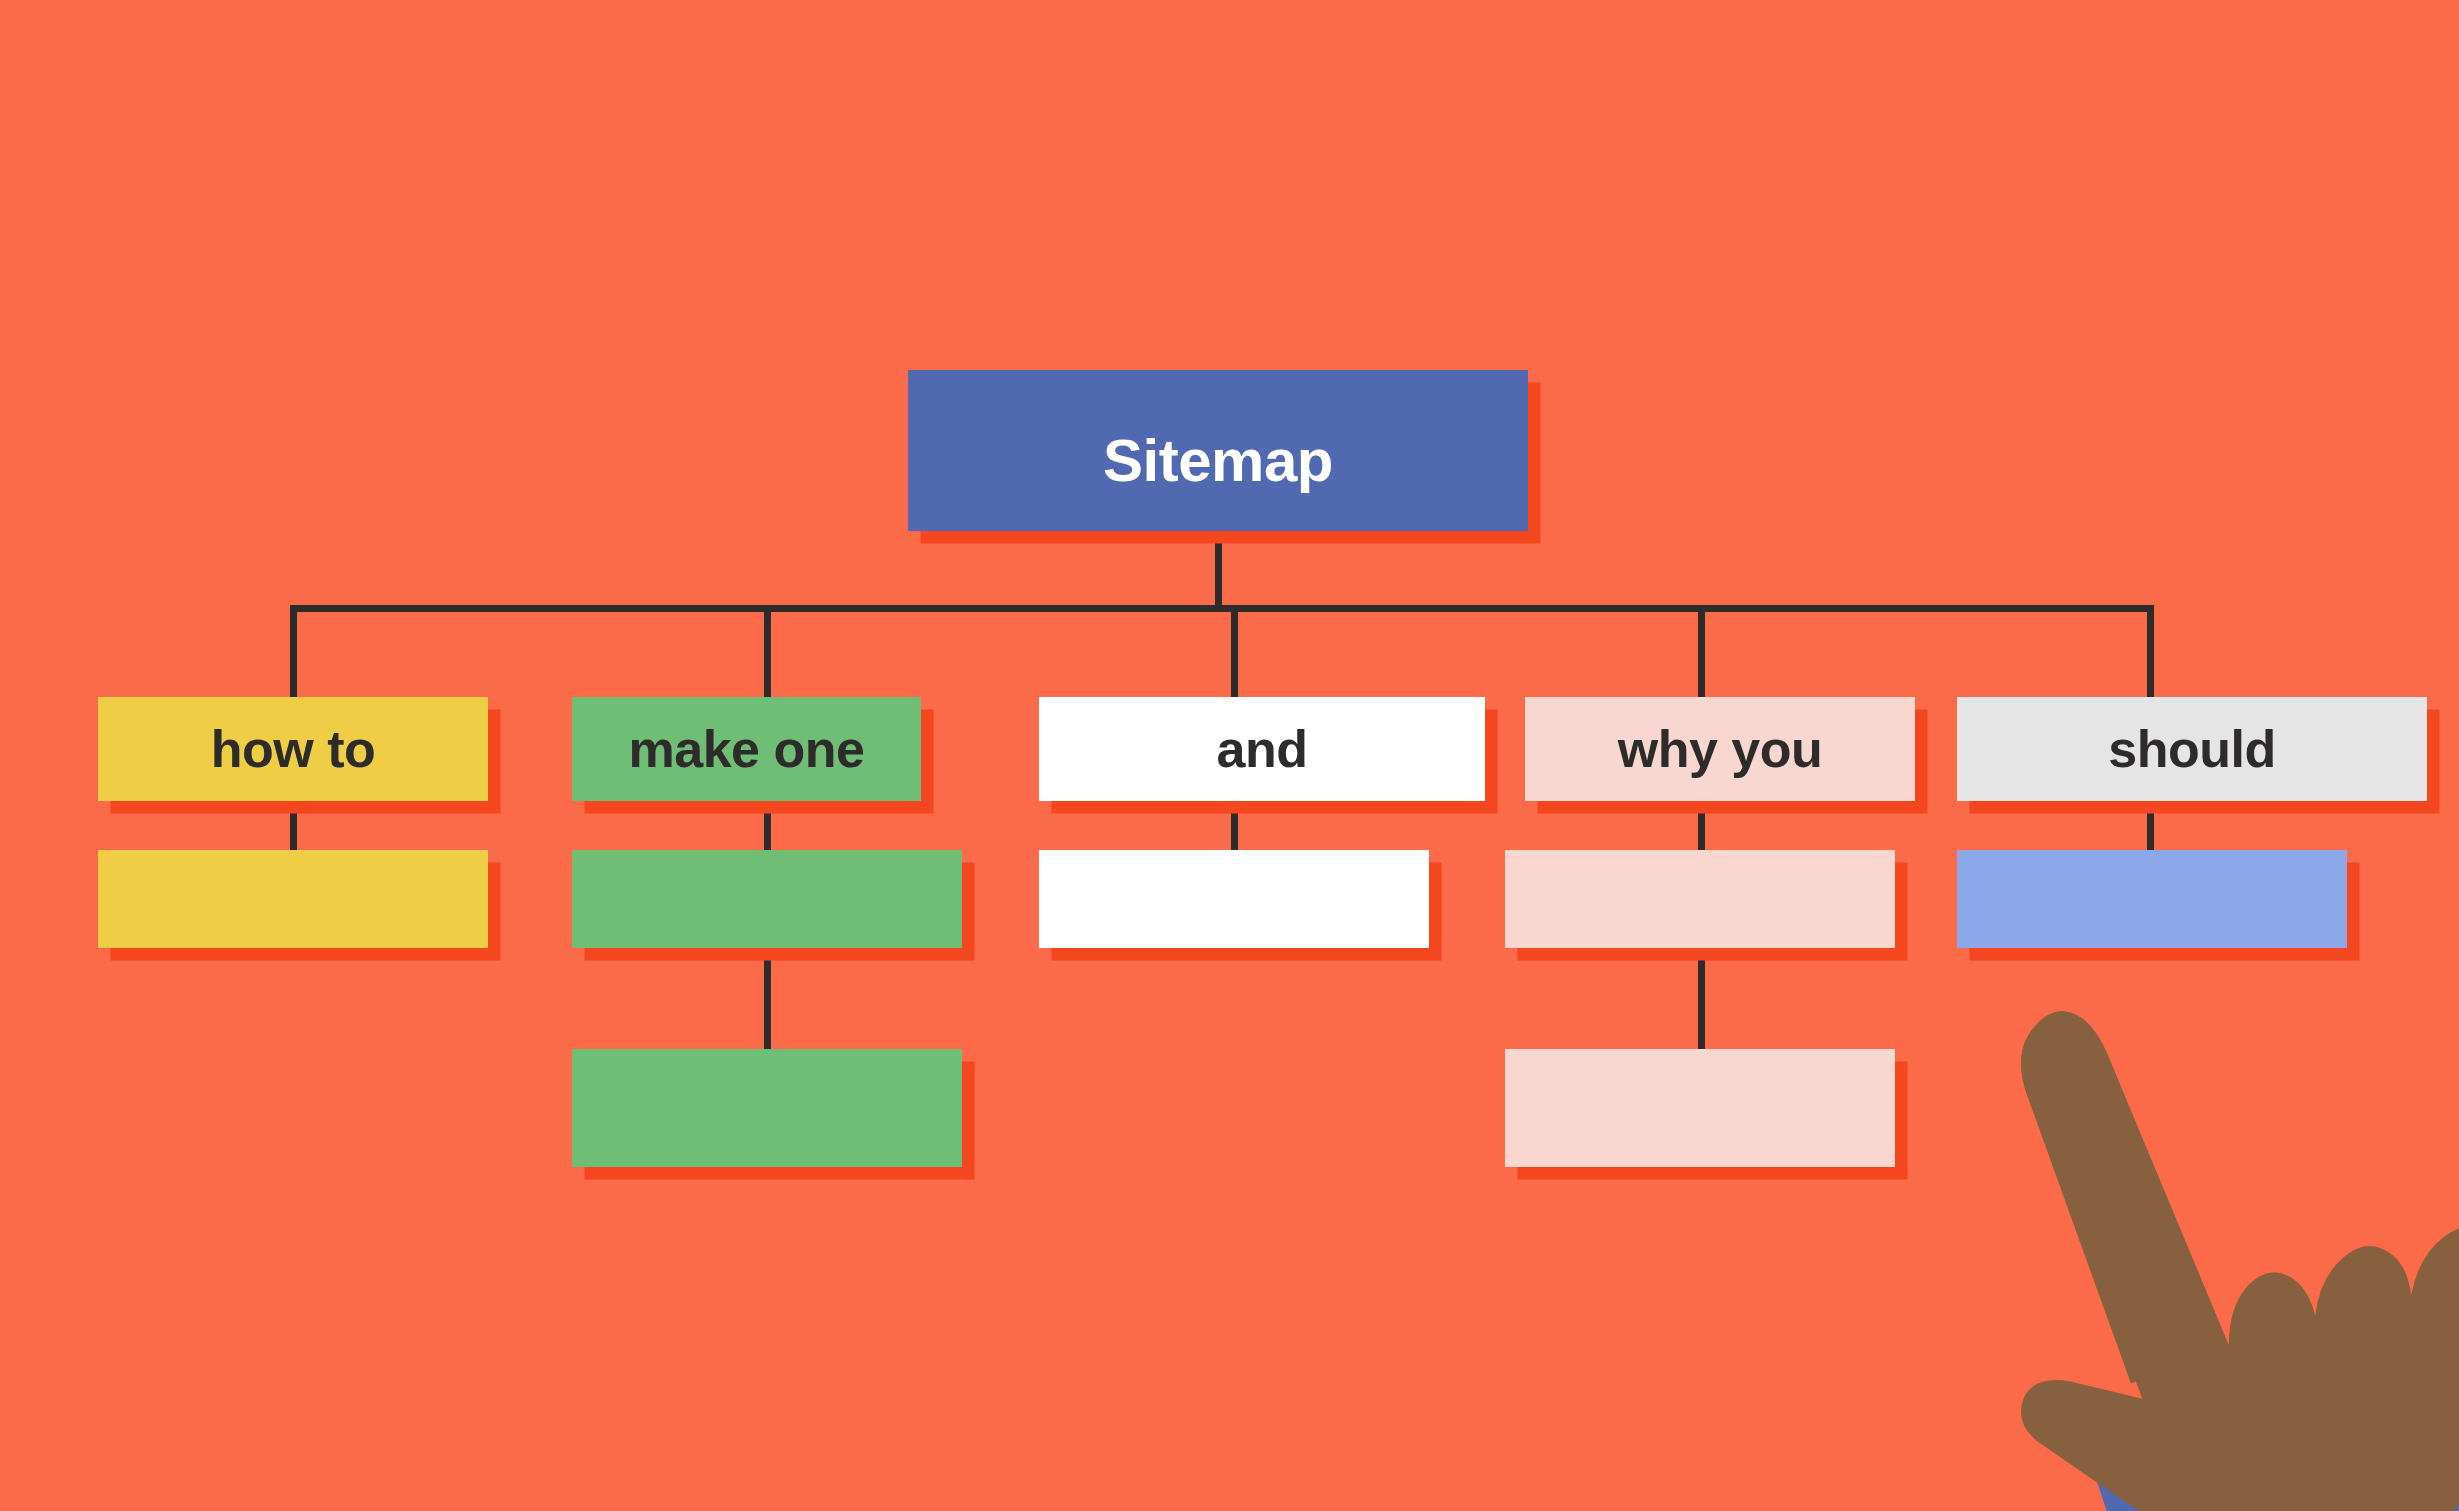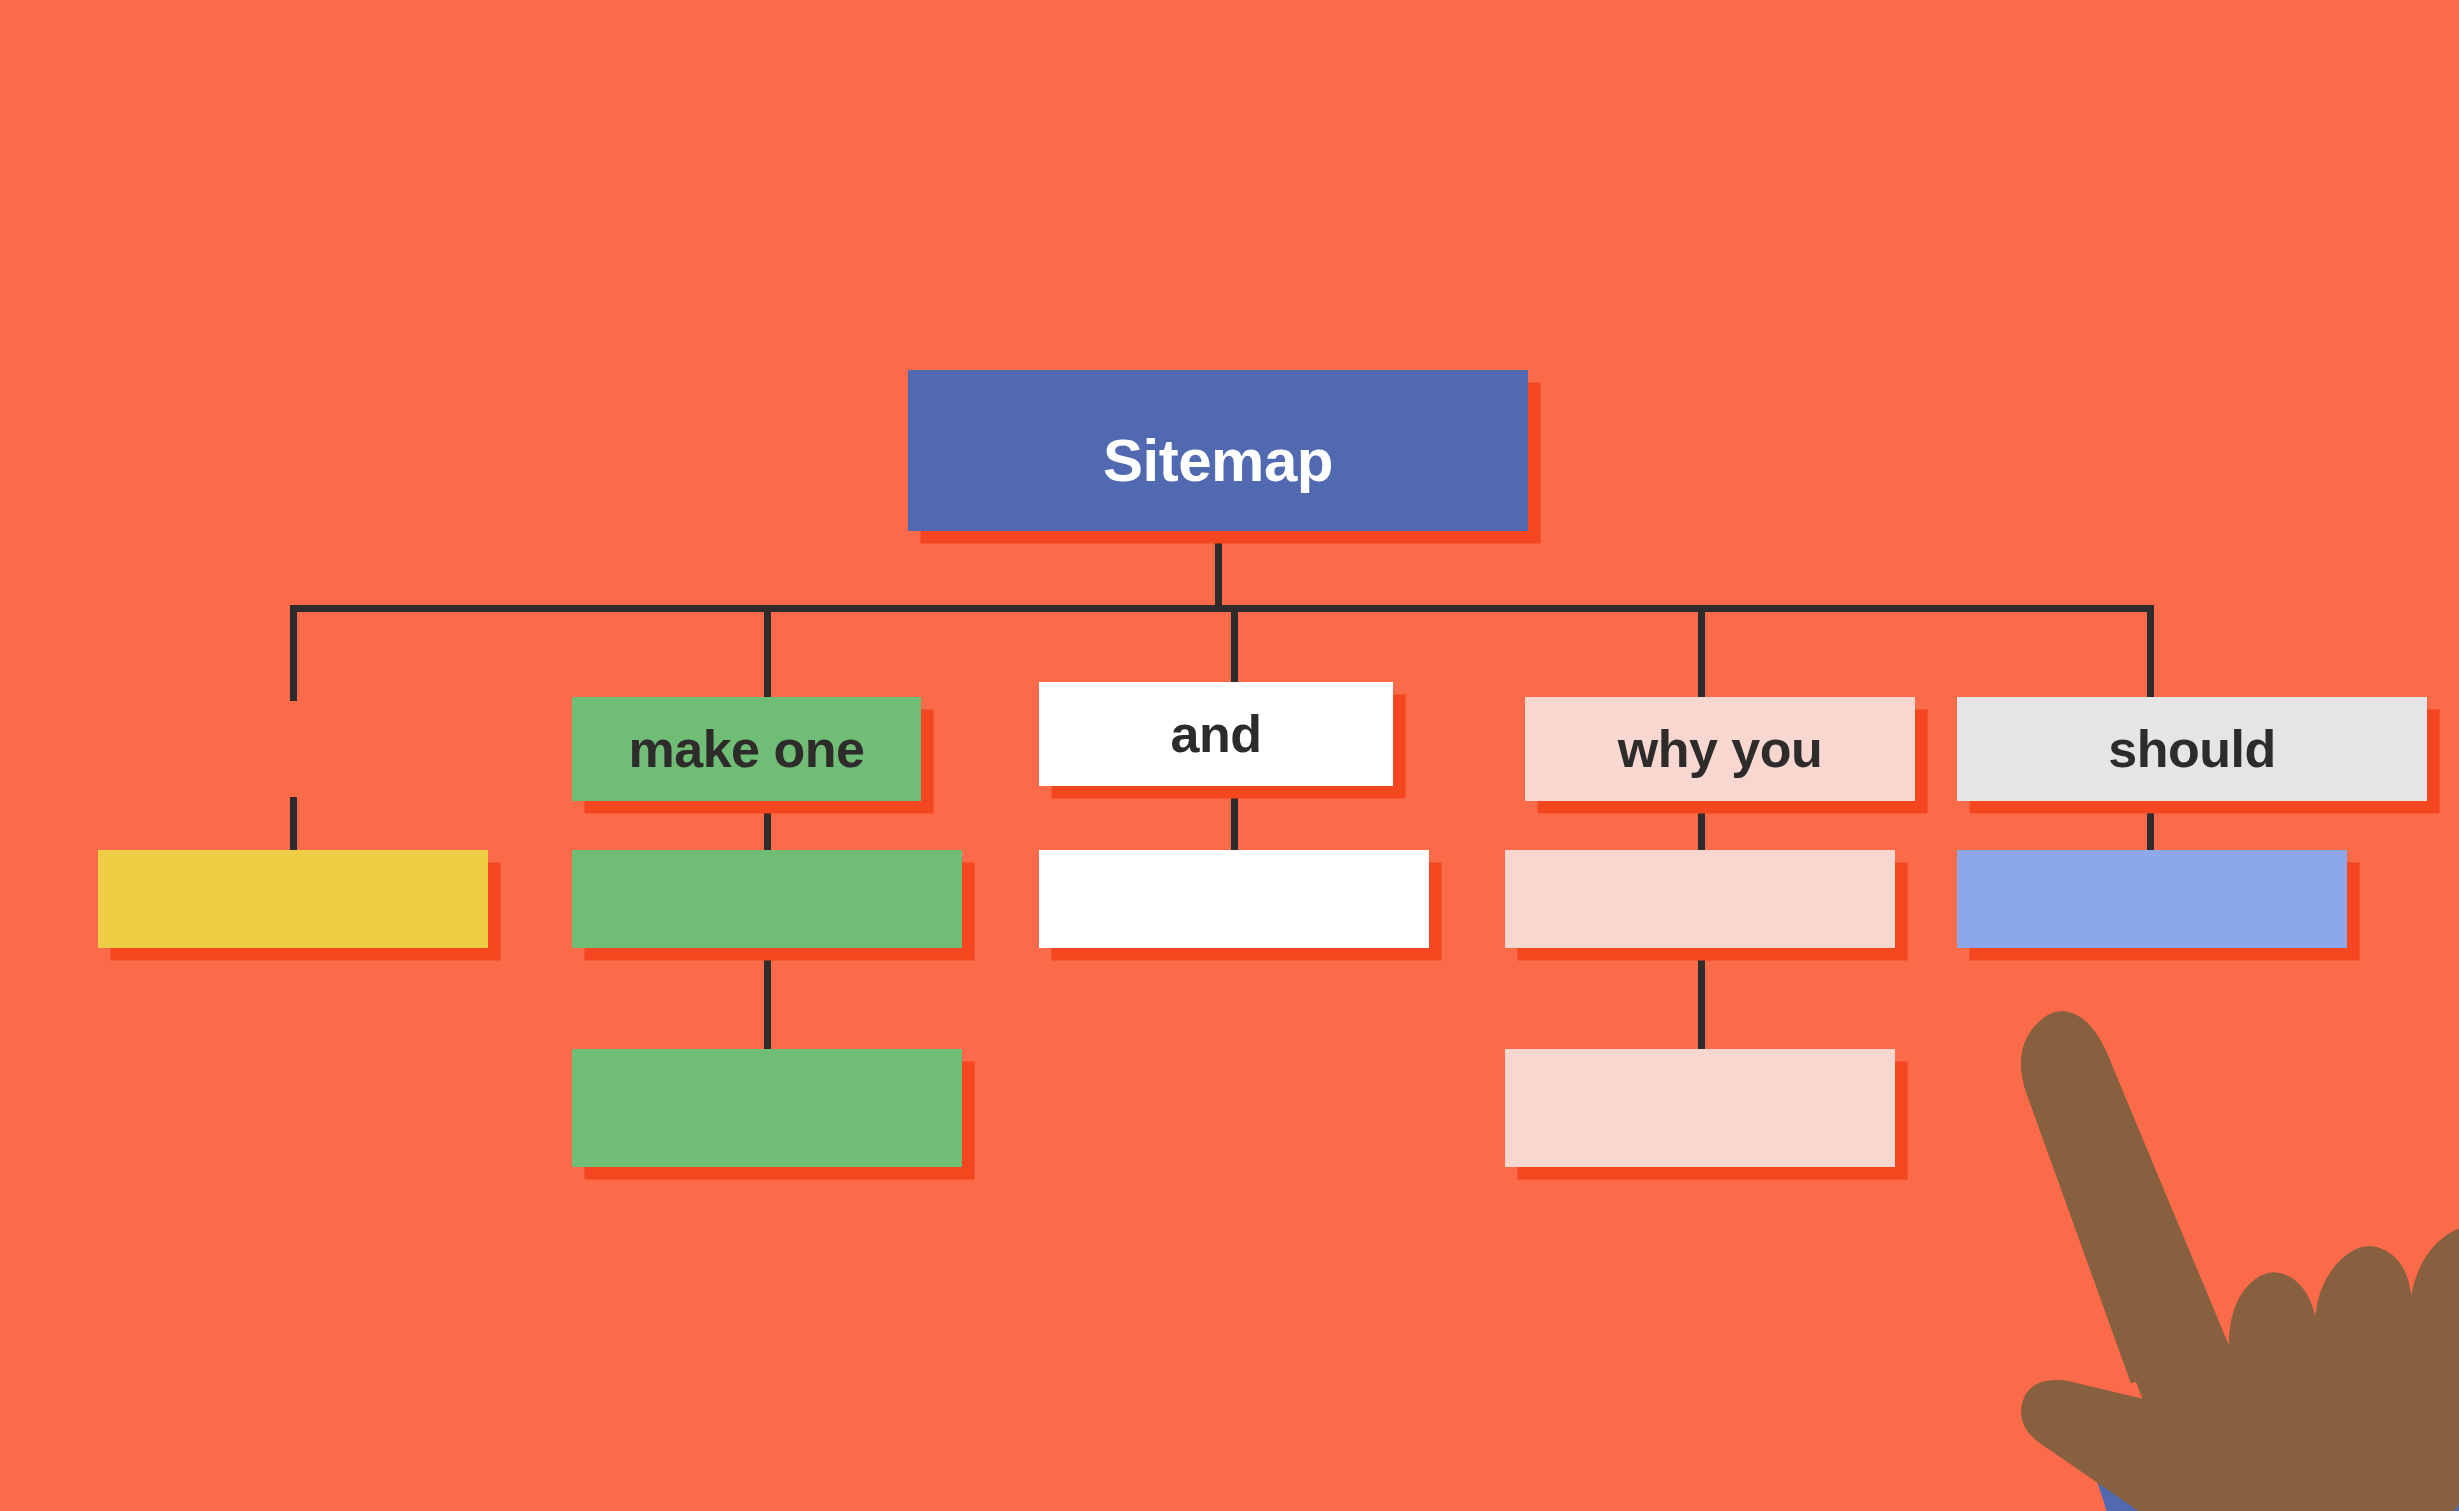--- a/index.html
+++ b/index.html
@@ -85,35 +85,38 @@
     <div class="line line-v" style="left:2147px; top:797px; height:58px;"></div>
 
     <div class="line line-v" style="left:764px; top:946px; height:106px;"></div>
     <div class="line line-v" style="left:1698px; top:946px; height:106px;"></div>
   </div>
 
   <div class="node root" style="left:908px; top:370px; width:620px; height:161px; background:#5169B0;">
     <span class="node-label">Sitemap</span>
   </div>
 
+  <div class="node child" style="left:98px; top:697px; width:390px; height:104px; background:#EFCD45;">
+    <span class="node-label">how to</span>
+  </div>
   <div class="node child" style="left:98px; top:850px; width:390px; height:98px; background:#EFCD45;">
     <span class="node-label"></span>
   </div>
 
   <div class="node child" style="left:572px; top:697px; width:349px; height:104px; background:#70BD76;">
     <span class="node-label">make one</span>
   </div>
   <div class="node child" style="left:572px; top:850px; width:390px; height:98px; background:#70BD76;">
     <span class="node-label"></span>
   </div>
   <div class="node child" style="left:572px; top:1049px; width:390px; height:118px; background:#70BD76;">
     <span class="node-label"></span>
   </div>
 
-  <div class="node child" style="left:1039px; top:682px; width:354px; height:104px; background:#FFFFFF;">
+  <div class="node child" style="left:1039px; top:697px; width:446px; height:104px; background:#FFFFFF;">
     <span class="node-label">and</span>
   </div>
   <div class="node child" style="left:1039px; top:850px; width:390px; height:98px; background:#FFFFFF;">
     <span class="node-label"></span>
   </div>
 
   <div class="node child" style="left:1505px; top:697px; width:390px; height:104px; background:#F8D7D0;margin-left:20px;">
     <span class="node-label">why you</span>
   </div>
   <div class="node child" style="left:1505px; top:850px; width:390px; height:98px; background:#F8D7D0;">

